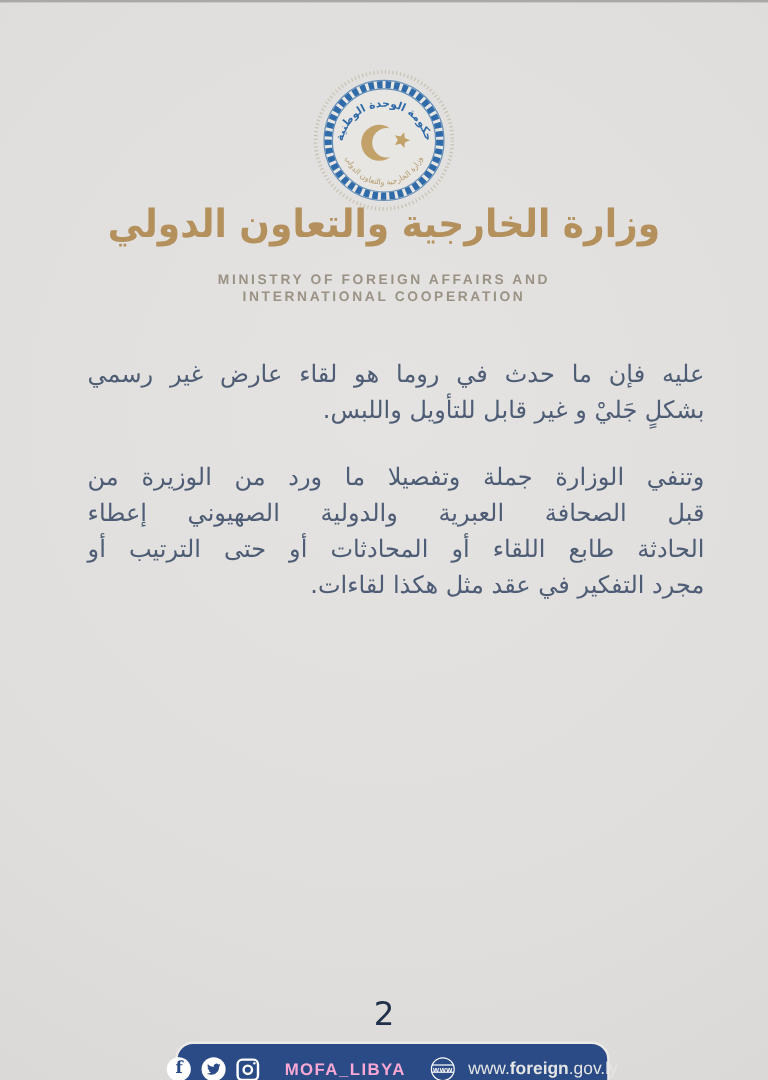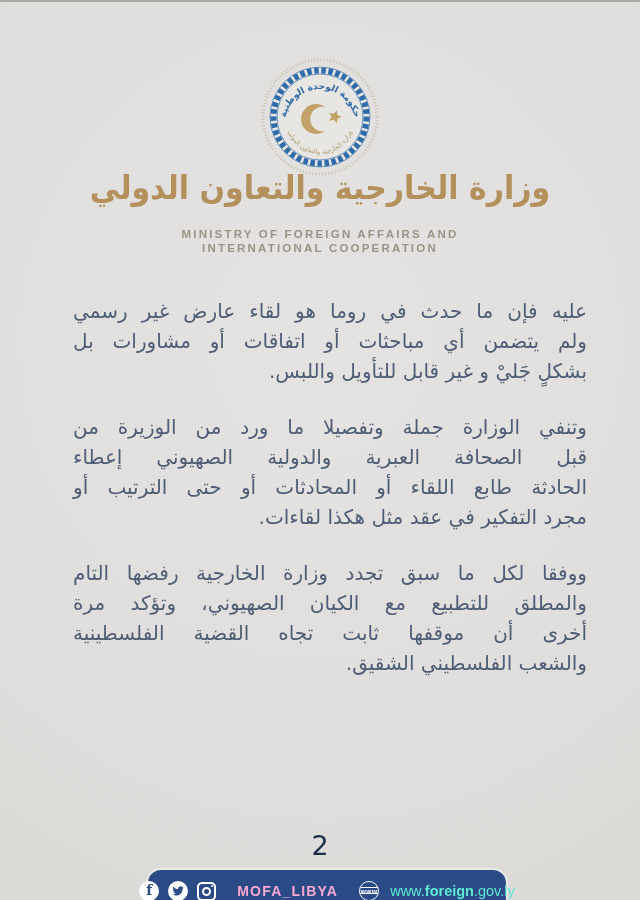--- a/index.html
+++ b/index.html
@@ -56,21 +56,21 @@
   .handle{color:#f9a8d4;font-family:"Liberation Sans",sans-serif;font-weight:bold;
     font-size:14px;letter-spacing:1.2px;margin:0 12px;}
   .globe-icon{width:20px;height:20px;border-radius:50%;border:1.5px solid #fff;
     box-sizing:border-box;display:flex;align-items:center;justify-content:center;
     background:
       linear-gradient(#fff,#fff) 0 4.5px/100% 1px no-repeat,
       linear-gradient(#fff,#fff) 0 11px/100% 1px no-repeat;
     flex:0 0 auto;}
   .globe-icon span{font-size:6.5px;font-weight:bold;color:#fff;letter-spacing:.5px;
     font-family:"Liberation Sans",sans-serif;}
-  .url{color:#5eead4;font-family:"Liberation Sans",sans-serif;font-size:14.5px;margin-left:2px;}
+  .url{color:#e5e5e5;font-family:"Liberation Sans",sans-serif;font-size:14.5px;margin-left:2px;}
   .url b{font-weight:bold;}
 </style>
 </head>
 <body>
 
 <div class="page">
 
   <svg class="seal" viewBox="0 0 122 122">
 
     <circle cx="61" cy="61" r="57" fill="none" stroke="#c3b9a6" stroke-width="3" stroke-dasharray="1 2.2" opacity="0.8"></circle>
@@ -103,34 +103,27 @@
   <div class="callig">وزارة الخارجية والتعاون الدولي</div>
 
   <div class="en-name">
     <div>MINISTRY OF FOREIGN AFFAIRS AND</div>
     <div>INTERNATIONAL COOPERATION</div>
   </div>
 
   <div class="body-text">
     <div class="para">
       <div class="pline">عليه فإن ما حدث في روما هو لقاء عارض غير رسمي</div>
-      <div class="pline">ولم يتضمن أي مباحثات أو اتفاقات أو مشاورات بل</div>
       <div class="pline last">بشكلٍ جَليْ و غير قابل للتأويل واللبس.</div>
     </div>
     <div class="para">
       <div class="pline">وتنفي الوزارة جملة وتفصيلا ما ورد من الوزيرة من</div>
       <div class="pline">قبل الصحافة العبرية والدولية الصهيوني إعطاء</div>
       <div class="pline">الحادثة طابع اللقاء أو المحادثات أو حتى الترتيب أو</div>
       <div class="pline last">مجرد التفكير في عقد مثل هكذا لقاءات.</div>
-    </div>
-    <div class="para">
-      <div class="pline">ووفقا لكل ما سبق تجدد وزارة الخارجية رفضها التام</div>
-      <div class="pline">والمطلق للتطبيع مع الكيان الصهيوني، وتؤكد مرة</div>
-      <div class="pline">أخرى أن موقفها ثابت تجاه القضية الفلسطينية</div>
-      <div class="pline last">والشعب الفلسطيني الشقيق.</div>
     </div>
   </div>
 
   <div class="pagenum">2</div>
 
   <div class="footer">
     <span class="fb-icon"></span>
     <span class="tw-icon">
       <svg width="12" height="12" viewBox="0 0 24 24">
         <path fill="#2a4b86" d="M23.64 4.94c-.84.37-1.73.62-2.68.73a4.67 4.67 0 0 0 2.05-2.58c-.9.54-1.9.92-2.96 1.13a4.66 4.66 0 0 0-7.94 4.25A13.23 13.23 0 0 1 2.5 3.6a4.63 4.63 0 0 0-.63 2.34c0 1.62.82 3.05 2.08 3.88a4.65 4.65 0 0 1-2.11-.58v.06a4.66 4.66 0 0 0 3.74 4.57 4.7 4.7 0 0 1-2.1.08 4.66 4.66 0 0 0 4.35 3.23 9.35 9.35 0 0 1-5.79 2 9.5 9.5 0 0 1-1.11-.07 13.18 13.18 0 0 0 7.14 2.1c8.57 0 13.25-7.1 13.25-13.26l-.01-.6a9.47 9.47 0 0 0 2.32-2.41z"></path>

